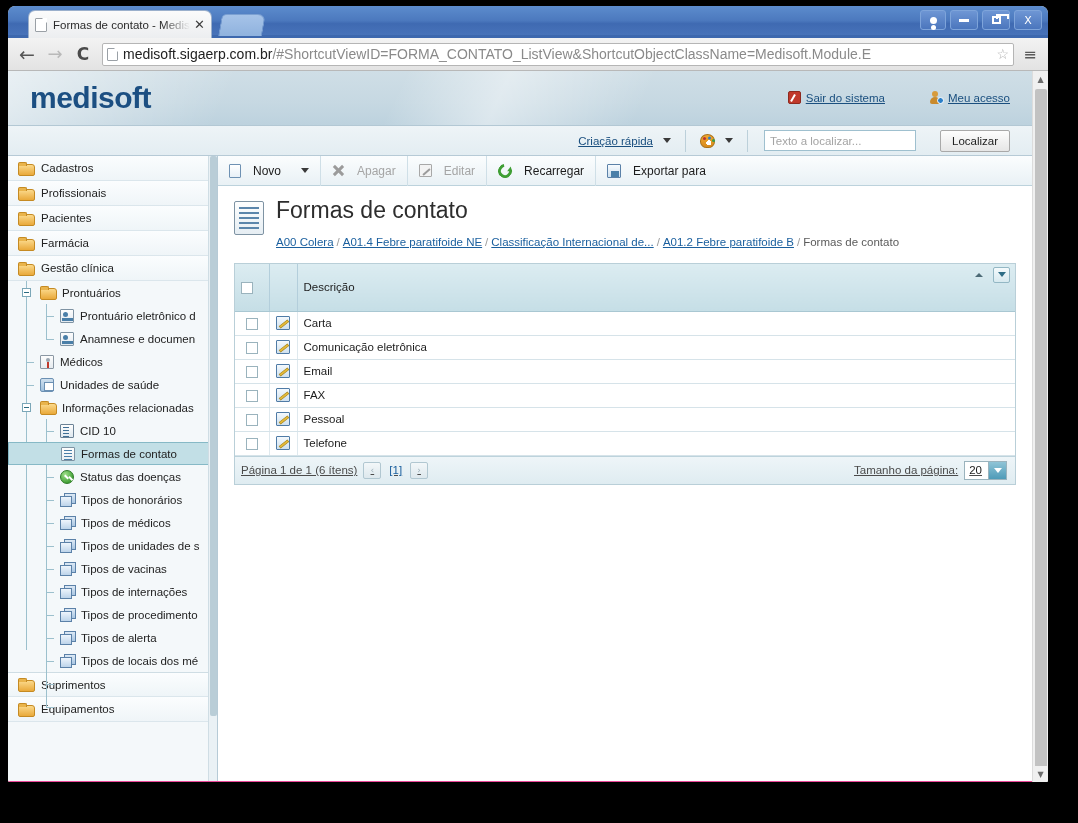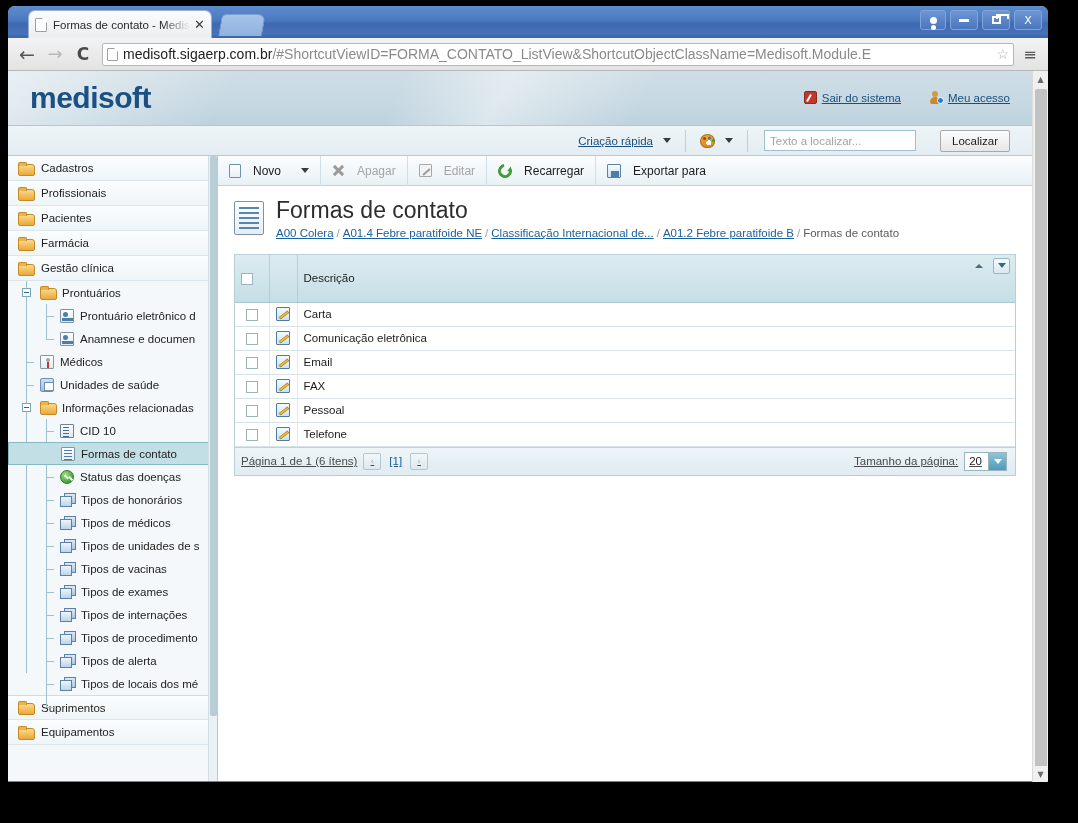--- a/index.html
+++ b/index.html
@@ -217,21 +217,21 @@
     border-bottom: 1px solid #b3c8d4;
     position: relative;
   }
   .logo {
     position: absolute; left: 22px; top: 10px;
     font-size: 30px; font-weight: bold; color: #1c4f82;
     letter-spacing: -0.5px;
   }
   .header-links {
     position: absolute; right: 22px; top: 20px;
-    display: flex; align-items: center; gap: 0;
+    display: flex; align-items: center; gap: 16px;
     font-size: 11.5px;
   }
   .hlink { display: flex; align-items: center; gap: 5px; color: #1a4f7f; cursor: pointer;}
   .hlink span.txt { text-decoration: underline; }
   .hlink + .hlink { margin-left: 28px; }
   .ic-exit {
     width: 13px; height: 13px; background: #c0392b; border: 1px solid #8e2a1f;
     border-radius: 2px; position: relative; flex:none;
   }
   .ic-exit::after{
@@ -532,21 +532,21 @@
     width:30px;height:34px;flex:none;margin-top:3px;
     background:linear-gradient(to bottom,#fdfefe,#e6eef3);
     border:1px solid #7e93a3; border-radius:2px;
     position:relative;
   }
   .ic-bigdoc::after{
     content:"";position:absolute;left:4px;top:5px;right:4px;height:2px;background:#5b86ab;
     box-shadow:0 5px 0 #5b86ab,0 10px 0 #5b86ab,0 15px 0 #5b86ab,0 20px 0 #5b86ab;
   }
   .page-title { font-size: 23px; color:#2d2d2d; line-height: 1.12; font-weight: normal;}
-  .crumbs { font-size: 11.5px; color:#6a6a6a; margin-top: 3px; }
+  .crumbs { font-size: 11.5px; color:#6a6a6a; margin-top: 12px; }
   .crumbs a { color: #1a5f9e; text-decoration: underline; cursor:pointer;}
   .crumbs .sep { color:#9a9a9a; padding: 0 3px;}
   .crumbs .cur { color:#5b5b5b;}
 
   
   .grid-wrap {
     margin: 5px 16px 0 16px;
     border: 1px solid #b9cfd8;
     background:#fff;
   }
@@ -830,25 +830,20 @@
                 </div>
                 <div class="nav-child">
                   <span class="indent2"></span>
                   <span class="ic-cubes"></span>
                   <span>Tipos de unidades de s</span>
                 </div>
                 <div class="nav-child">
                   <span class="indent2"></span>
                   <span class="ic-cubes"></span>
                   <span>Tipos de vacinas</span>
-                </div>
-                <div class="nav-child">
-                  <span class="indent2"></span>
-                  <span class="ic-cubes"></span>
-                  <span>Tipos de exames</span>
                 </div>
                 <div class="nav-child">
                   <span class="indent2"></span>
                   <span class="ic-cubes"></span>
                   <span>Tipos de internações</span>
                 </div>
                 <div class="nav-child">
                   <span class="indent2"></span>
                   <span class="ic-cubes"></span>
                   <span>Tipos de procedimento</span>

